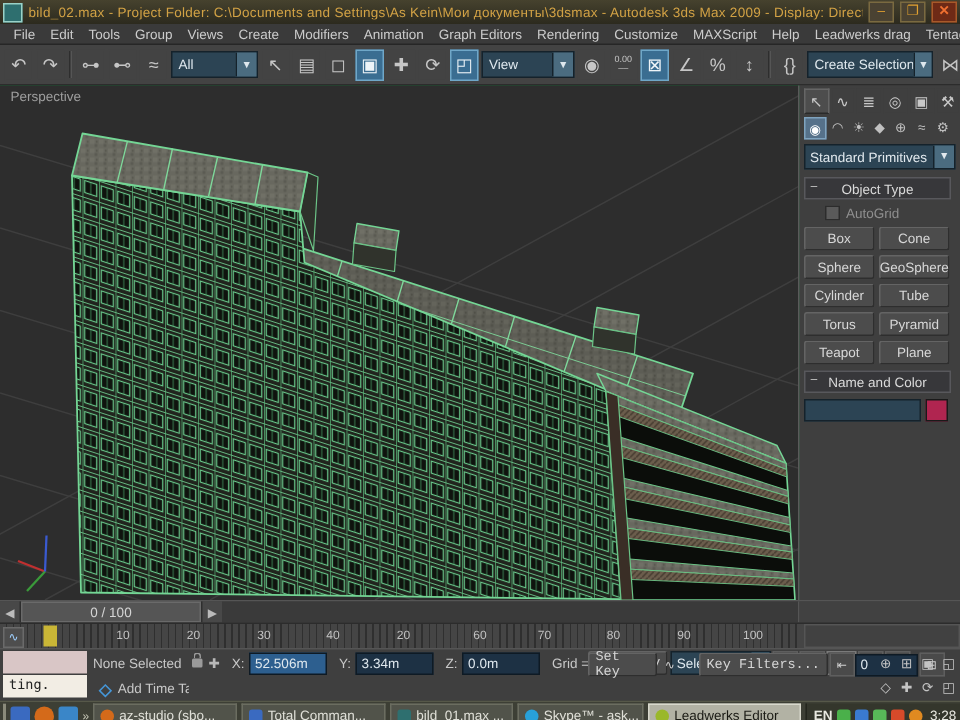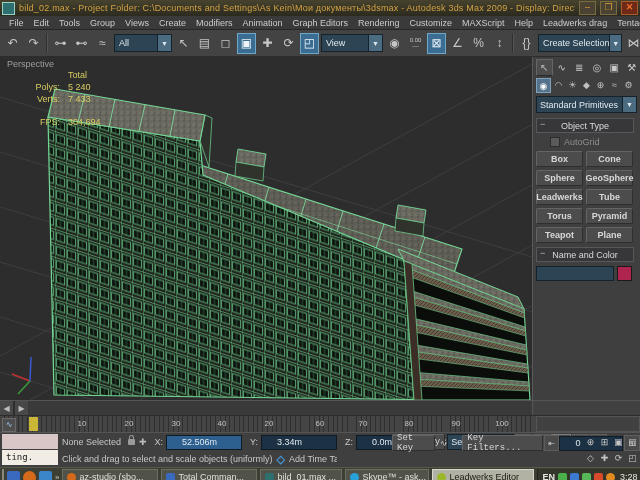--- a/index.html
+++ b/index.html
@@ -64,21 +64,21 @@
     color:#e2e9ee;display:flex;align-items:center;padding-left:3px;margin-bottom:5px;}
   .cp-drop .arrow{width:13px;height:100%;margin-left:auto;background:#4b6c80;
     font-size:7px;display:flex;align-items:center;justify-content:center;
     border-left:1px solid #15222b;}
   .rollout{width:96px;height:13px;background:#37373a;border:1px solid #58585c;
     display:flex;align-items:center;justify-content:center;position:relative;
     color:#dadada;margin:4px 0;}
   .rollout .minus{position:absolute;left:3px;top:0;font-size:9px;color:#bbb;}
   .autogrid{display:flex;align-items:center;gap:4px;margin:3px 0 4px 14px;color:#8f8f8f;}
   .checkbox{width:8px;height:8px;background:#5a5a5a;border:1px solid #2c2c2c;}
-  .obj-grid{display:grid;grid-template-columns:47px 47px;gap:3px;width:97px;font-weight:bold;}
+  .obj-grid{display:grid;grid-template-columns:47px 47px;gap:3px;width:97px;}
   .obj-btn{height:14px;background:#4c4c4c;border:1px solid #2e2e2e;border-top-color:#646464;
     border-left-color:#646464;border-radius:2px;color:#d8d8d8;font-size:9px;
     display:flex;align-items:center;justify-content:center;}
   .name-row{display:flex;align-items:center;gap:3px;margin-top:2px;}
   .name-field{width:76px;height:13px;background:#2c4454;border:1px solid #15222b;}
   .swatch{width:13px;height:13px;border:1px solid #1a1a1a;}
 
   
   #trackbar{height:14px;background:#3a3a3a;display:flex;border-top:1px solid #555;}
   #trackbar .vp-part{width:532px;display:flex;align-items:stretch;border-right:1px solid #555;}
@@ -104,21 +104,21 @@
   
   #statusbar{height:34px;background:#3f3f3f;border-top:1px solid #555;position:relative;
     font-size:9px;color:#c8c8c8;}
   .srow{position:absolute;left:0;height:16px;display:flex;align-items:center;}
   #srow1{top:1px;} #srow2{top:18px;}
   #listener-pink{position:absolute;left:2px;top:1px;width:56px;height:15px;background:#d9c6c6;}
   #listener-white{position:absolute;left:2px;top:17px;width:56px;height:15px;background:#f2ede4;
     color:#222;font-family:"DejaVu Sans Mono",monospace;font-size:9px;line-height:15px;padding-left:4px;
     box-sizing:border-box;}
   .coordfield{height:13px;background:#1d3144;border:1px solid #0e1a24;color:#dfe8ee;
-    display:flex;align-items:center;padding:0 15px;font-size:9px;}
+    display:flex;align-items:center;padding:0 3px;font-size:9px;}
   .coordfield.sel{background:#2d5f8f;}
   .slabel{margin:0 3px 0 8px;}
   .padlock{width:7px;height:6px;background:#9a9a9a;border-radius:1px;position:relative;margin:0 4px;}
   .padlock:before{content:"";position:absolute;left:1px;top:-4px;width:3px;height:3px;
     border:1px solid #9a9a9a;border-bottom:none;border-radius:3px 3px 0 0;}
   .sbtn{height:14px;background:#4c4c4c;border:1px solid #2e2e2e;border-top-color:#646464;
     border-left-color:#646464;color:#d6d6d6;display:flex;align-items:center;
     justify-content:center;padding:0 4px;border-radius:2px;font-family:Liberation Mono, monospace;}
   .sdrop{height:14px;background:#2c4454;border:1px solid #15222b;color:#dfe8ee;
     display:flex;align-items:center;padding-left:3px;}
@@ -316,38 +316,20 @@
         </g>
 
         <g stroke-width="1.5" fill="none">
           <path d="M30,324 L12,317" stroke="#c03030"></path>
           <path d="M30,324 L18,337" stroke="#3a9a3a"></path>
           <path d="M30,324 L31,300" stroke="#3a5ad0"></path>
         </g>
       </svg>
 
       <div id="vp-label">Perspective</div>
-      <div id="vp-stats">
-        <div class="row">
-            <span class="lbl"></span>
-            <span class="val">Total</span>
-          </div>
-        <div class="row">
-            <span class="lbl">Polys:</span>
-            <span class="val">5 240</span>
-          </div>
-        <div class="row">
-            <span class="lbl">Verts:</span>
-            <span class="val">7 433</span>
-          </div>
-        <div class="row fps">
-            <span class="lbl">FPS:</span>
-            <span class="val">304,694</span>
-          </div>
-      </div>
     </div>
 
     <div id="cmdpanel">
       <div class="cp-tabs">
         <div class="cp-tab active">↖</div>
         <div class="cp-tab">∿</div>
         <div class="cp-tab">≣</div>
         <div class="cp-tab">◎</div>
         <div class="cp-tab">▣</div>
         <div class="cp-tab">⚒</div>
@@ -371,41 +353,42 @@
       </div>
       <div class="autogrid">
         <span class="checkbox"></span>
         <span>AutoGrid</span>
       </div>
       <div class="obj-grid">
         <div class="obj-btn">Box</div>
         <div class="obj-btn">Cone</div>
         <div class="obj-btn">Sphere</div>
         <div class="obj-btn">GeoSphere</div>
-        <div class="obj-btn">Leadwerks</div>
+        <div class="obj-btn">Cylinder</div>
         <div class="obj-btn">Tube</div>
         <div class="obj-btn">Torus</div>
         <div class="obj-btn">Pyramid</div>
         <div class="obj-btn">Teapot</div>
         <div class="obj-btn">Plane</div>
       </div>
       <div class="rollout">
         <span class="minus">−</span>
         <span>Name and Color</span>
       </div>
       <div class="name-row">
         <div class="name-field"></div>
         <div class="swatch" style="background: rgb(176, 37, 80);"></div>
       </div>
     </div>
   </div>
 
   <div id="trackbar">
     <div class="vp-part">
       <div class="tb-arrow">◀</div>
+      <div id="tb-slider">0 / 100</div>
       <div class="tb-arrow r">▶</div>
       <div class="rest"></div>
     </div>
     <div class="panel-part"></div>
   </div>
 
   <div id="ruler">
     <div class="scale"></div>
     <div id="mce-btn">∿</div>
     <div id="frame-marker"></div>
@@ -433,21 +416,20 @@
       <span class="slabel">X:</span>
       <span class="coordfield sel" style="width:44px">52.506m</span>
       <span class="slabel">Y:</span>
       <span class="coordfield" style="width:44px">3.34m</span>
       <span class="slabel">Z:</span>
       <span class="coordfield" style="width:44px">0.0m</span>
       <span class="slabel">Grid = 10,0m</span>
     </div>
 
     <div class="srow" id="srow2" style="left:62px;width:330px">
-      <span style="white-space:nowrap;overflow:hidden">Click and drag to select and scale objects (uniformly)</span>
       <span id="iso-cube">◇</span>
       <span style="white-space:nowrap;overflow:hidden;max-width:48px">Add Time Tag</span>
     </div>
 
     <div class="srow" style="left:392px;top:1px">
       <span class="sbtn">Auto Key</span>
       <span class="sdrop" style="width:62px;margin-left:2px">
         <span>Selected</span>
         <span class="arrow">▼</span>
       </span>

